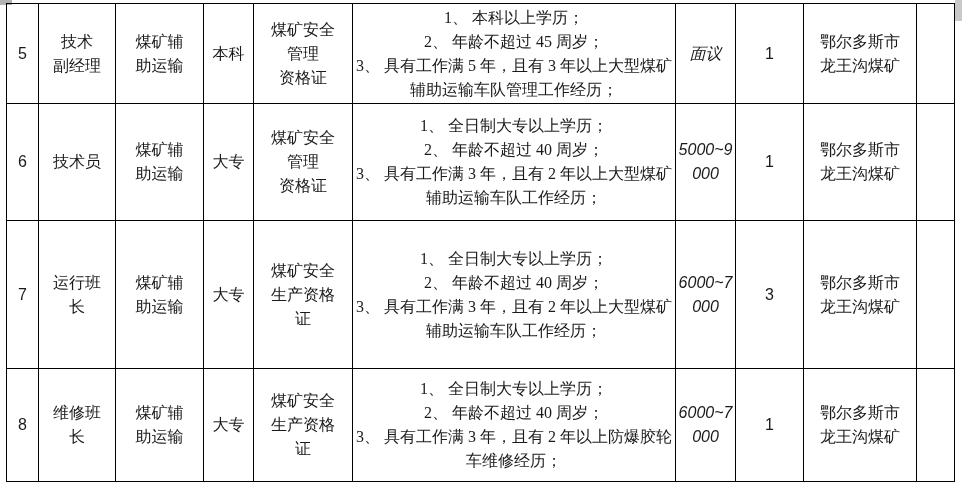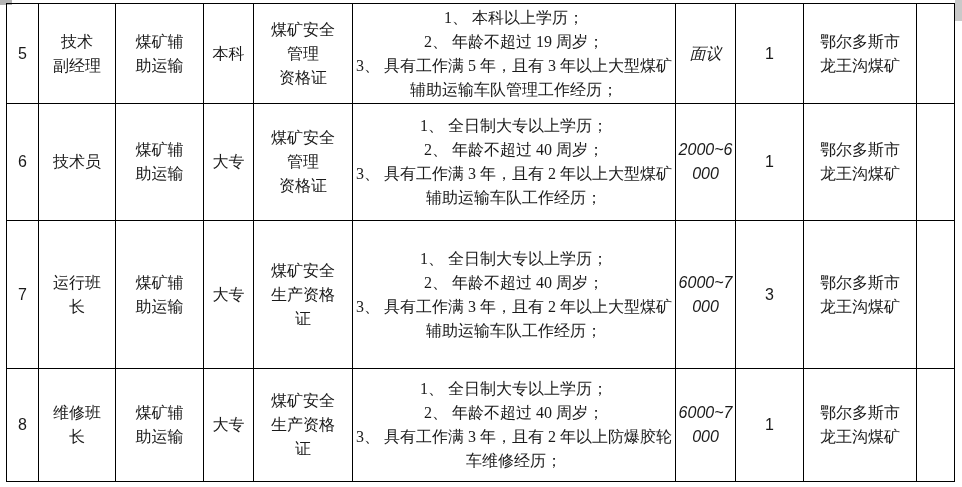--- a/index.html
+++ b/index.html
@@ -95,21 +95,21 @@
 副经理</td>
     <td class="c-dept pre">煤矿辅
 助运输</td>
     <td class="c-edu">本科</td>
     <td class="c-cert pre">煤矿安全
 管理
 资格证</td>
     <td class="c-req">
             <div>
               <div class="req-line">1、 本科以上学历；</div>
-              <div class="req-line">2、 年龄不超过 19 周岁；</div>
+              <div class="req-line">2、 年龄不超过 45 周岁；</div>
               <div class="req-line">3、 具有工作满 5 年，且有 3 年以上大型煤矿辅助运输车队管理工作经历；</div>
             </div>
           </td>
     <td class="c-salary">面议</td>
     <td class="c-count">1</td>
     <td class="c-loc pre">鄂尔多斯市
 龙王沟煤矿</td>
     <td class="c-extra"></td>
   </tr>
         <tr>
@@ -121,21 +121,21 @@
     <td class="c-cert pre">煤矿安全
 管理
 资格证</td>
     <td class="c-req">
             <div>
               <div class="req-line">1、 全日制大专以上学历；</div>
               <div class="req-line">2、 年龄不超过 40 周岁；</div>
               <div class="req-line">3、 具有工作满 3 年，且有 2 年以上大型煤矿辅助运输车队工作经历；</div>
             </div>
           </td>
-    <td class="c-salary">2000~6000</td>
+    <td class="c-salary">5000~9000</td>
     <td class="c-count">1</td>
     <td class="c-loc pre">鄂尔多斯市
 龙王沟煤矿</td>
     <td class="c-extra"></td>
   </tr>
         <tr>
     <td class="c-num">7</td>
     <td class="c-pos pre">运行班
 长</td>
     <td class="c-dept pre">煤矿辅

